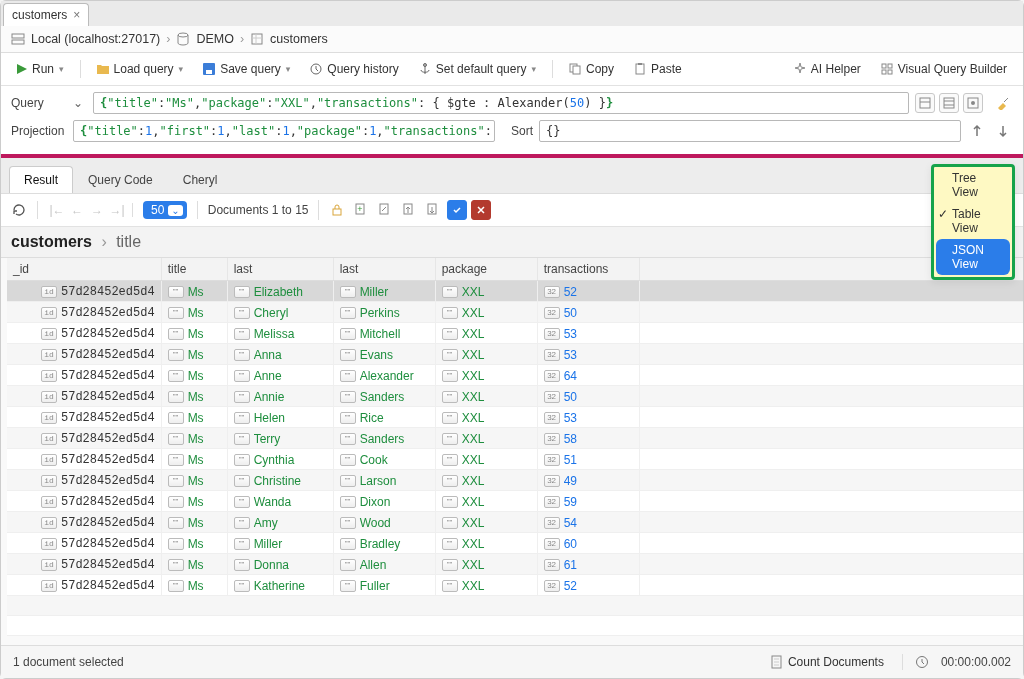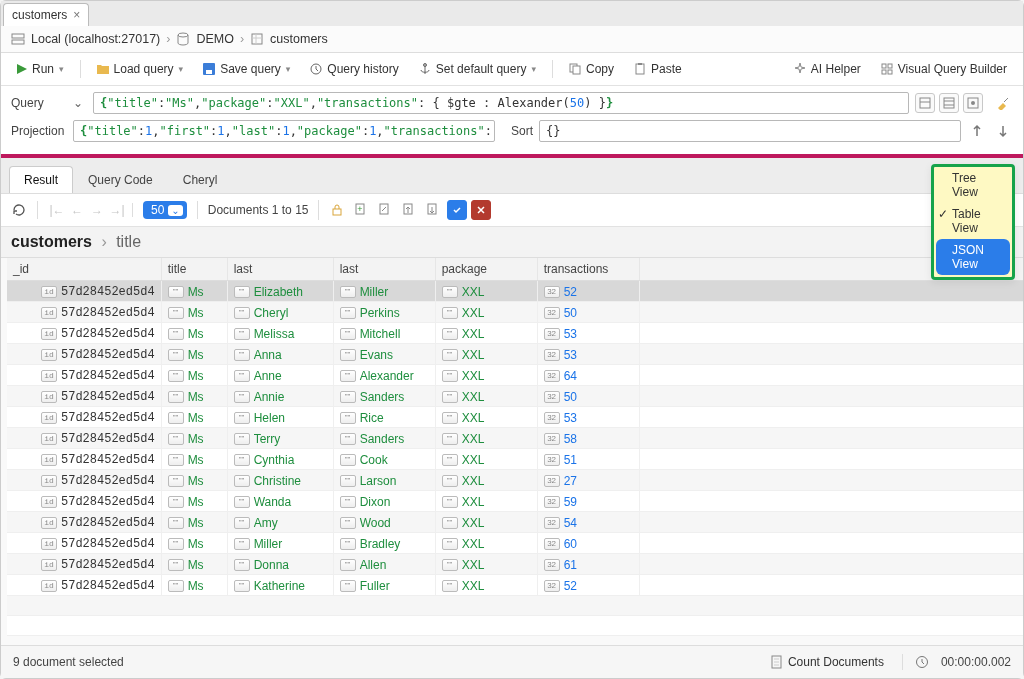--- a/index.html
+++ b/index.html
@@ -681,21 +681,21 @@
             <td><span class="cell">
                 <span class="type-icon">""</span>
                 <span class="val-str">Larson</span>
               </span></td>
             <td><span class="cell">
                 <span class="type-icon">""</span>
                 <span class="val-str">XXL</span>
               </span></td>
             <td><span class="cell">
                 <span class="type-icon">32</span>
-                <span class="val-int">27</span>
+                <span class="val-int">49</span>
               </span></td>
             <td></td>
           </tr>
           <tr>
             <td><span class="cell idcell"><span class="type-icon">id</span>57d28452ed5d4</span></td>
             <td><span class="cell">
                 <span class="type-icon">""</span>
                 <span class="val-str">Ms</span>
               </span></td>
             <td><span class="cell">
@@ -816,21 +816,21 @@
             <td colspan="7"></td>
           </tr>
           <tr class="filler">
             <td colspan="7"></td>
           </tr>
         </tbody>
     </table>
   </div>
 
   <div class="status-bar">
-    <span>9 document selected</span>
+    <span>1 document selected</span>
     <span class="spacer"></span>
     <span class="tb-btn">
       <svg width="12" height="14">
           <rect x="1" y="1" width="9" height="12" fill="none" stroke="#888"></rect>
           <path d="M3 4h5M3 7h5M3 10h5" stroke="#ccc"></path>
         </svg>
       <span>Count Documents</span>
     </span>
     <span style="border-left:1px solid #ddd;height:16px"></span>
     <span>

